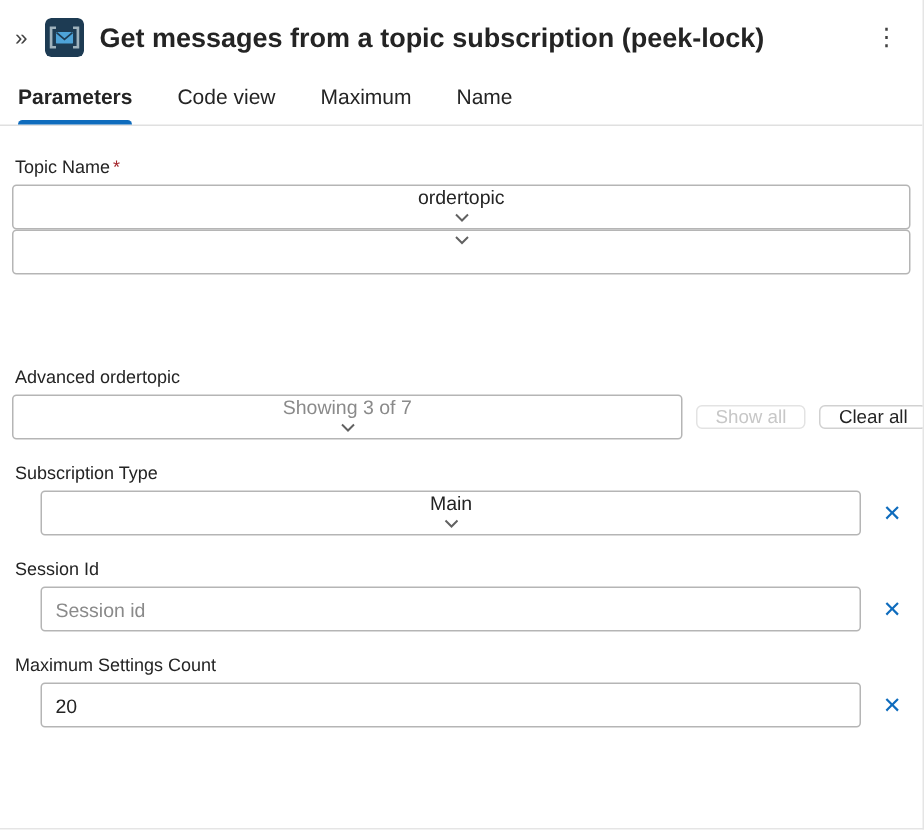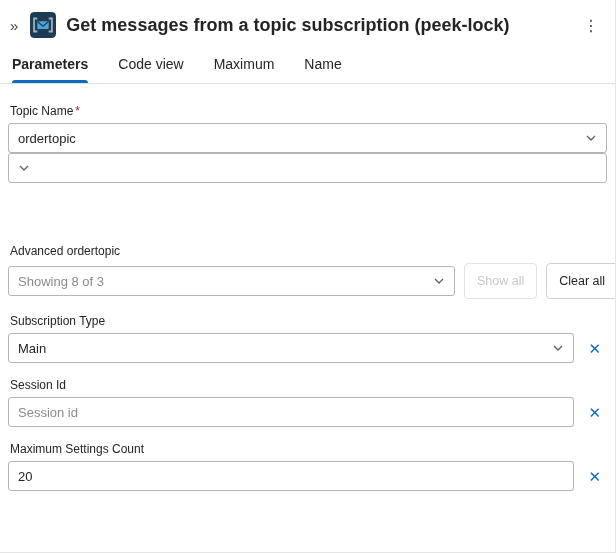--- a/index.html
+++ b/index.html
@@ -30,39 +30,39 @@
   .content { padding:20px 8px 0 8px; }
   .field-label { font-size:12px; color:#242424; margin:15px 0 5px 2px; }
   .field-label:first-child { margin-top:0; }
   .required { color:#a4262c; margin-left:2px; }
 
   .combobox, .textinput {
     height:30px; border:1px solid #b5b5b5; border-radius:3px;
     display:flex; align-items:center; padding:0 9px; font-size:13px;
     background:#fff; width:100%;
   }
-  .combobox { justify-content:space-between; cursor:pointer; }
+  .combobox { cursor:pointer;flex-direction:column; }
   .combobox .value { color:#242424; }
   .combobox .value.muted { color:#8a8a8a; }
   .chev { width:12px; height:12px; color:#616161; flex:0 0 auto; }
 
   input.textinput { font-family:inherit; color:#242424; outline:none; display:block; }
   input.textinput::placeholder { color:#8a8a8a; }
 
   .section-gap { height:46px; }
 
   .adv-row { display:flex; align-items:center; gap:9px; }
   .adv-row .combobox { width:447px; flex:0 0 auto; }
-  .btn { height:36px; padding:0 12px; font-size:12.5px; border:1px solid #d1d1d1; border-radius:4px;
+  .btn { height:16px; padding:0 12px; font-size:12.5px; border:1px solid #d1d1d1; border-radius:4px;
     background:#fff; font-family:inherit; cursor:pointer; white-space:nowrap; }
   .btn.disabled { color:#c7c7c7; border-color:#e3e3e3; cursor:default; }
   .btn.enabled { color:#242424; }
 
   .row-with-x { display:flex; align-items:center; }
-  .row-with-x .grow { flex:1; }
+  .row-with-x .grow { flex:1;margin-left:19px; }
   .x-btn { color:#0f6cbd; font-size:15px; padding:2px 6px 2px 14px; cursor:pointer; line-height:1; user-select:none; }
 </style>
 </head>
 <body>
 
 <div class="header">
   <span class="collapse-icon">»</span>
   <svg class="app-icon" viewBox="0 0 32 32" aria-hidden="true">
     <rect width="32" height="32" rx="5" fill="#1d3b53"></rect>
     <path d="M9 8 L5 8 L5 24 L9 24" stroke="#9fb2bd" stroke-width="2.2" fill="none"></path>
@@ -98,21 +98,21 @@
     <svg class="chev" viewBox="0 0 12 12">
         <path d="M2 4 L6 8 L10 4" fill="none" stroke="currentColor" stroke-width="1.3"></path>
       </svg>
   </div>
 
   <div class="section-gap"></div>
 
   <div class="field-label">Advanced ordertopic</div>
   <div class="adv-row">
     <div class="combobox">
-      <span class="value muted">Showing 8 of 3</span>
+      <span class="value muted">Showing 3 of 7</span>
       <svg class="chev" viewBox="0 0 12 12">
           <path d="M2 4 L6 8 L10 4" fill="none" stroke="currentColor" stroke-width="1.3"></path>
         </svg>
     </div>
     <button class="btn disabled">Show all</button>
     <button class="btn enabled">Clear all</button>
   </div>
 
   <div class="field-label">Subscription Type</div>
   <div class="row-with-x">

